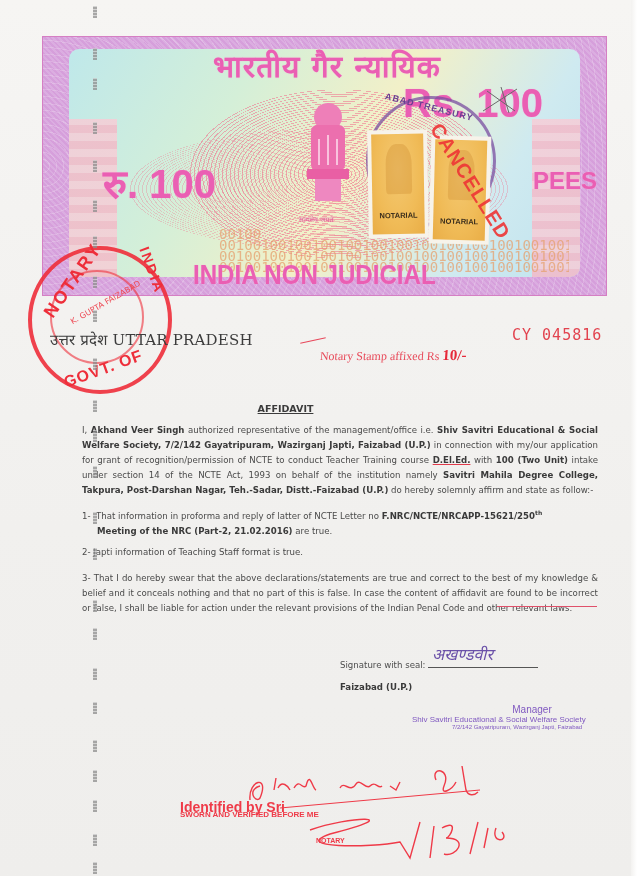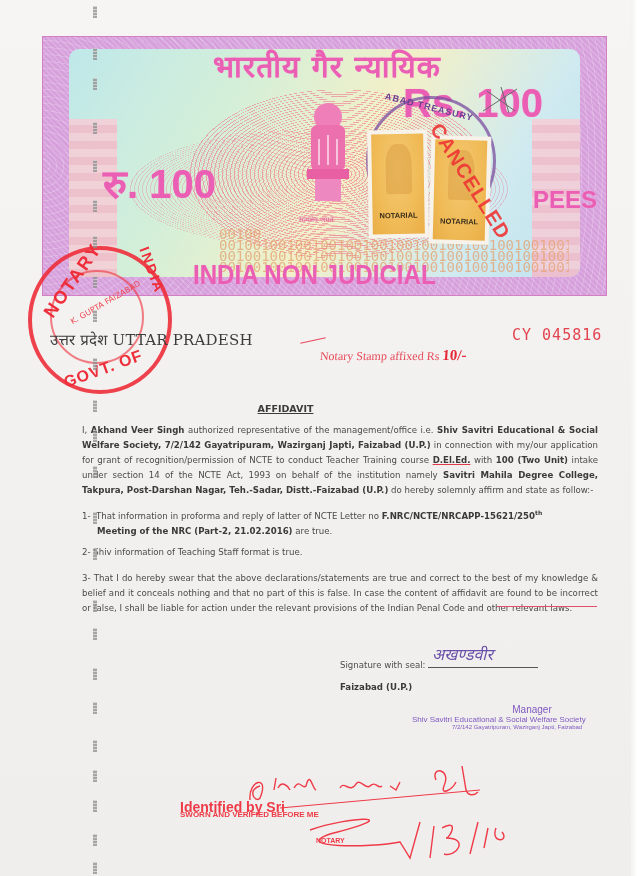--- a/index.html
+++ b/index.html
@@ -55,21 +55,21 @@
   }
   .stamp-text {
     position: absolute; color: #ea5fb3; font-weight: bold;
     font-family: "Liberation Sans", sans-serif;
     text-shadow: 0 0 1px #f7a6d6;
   }
   .hindi-title { left: 170px; top: 8px; font-size: 30px; letter-spacing: 1px; font-family: "DejaVu Sans", sans-serif; }
   .hindi-amount { left: 40px; top: 56px; font-size: 24px; font-family: "DejaVu Sans", sans-serif; }
   .rs-amount-top { left: 360px; top: 44px; font-size: 40px; }
   .rs-amount-left { left: 60px; top: 118px; font-size: 40px; }
-  .rupees-right { left: 490px; top: 130px; font-size: 24px; margin-top: 19px; }
+  .rupees-right { left: 490px; top: 130px; font-size: 24px; }
   .bharat-india { left: 180px; top: 186px; font-size: 28px; font-family: "DejaVu Sans", sans-serif; }
   .india-non-judicial { left: 150px; top: 222px; font-size: 28px; letter-spacing: 0px; transform: scaleX(0.86); transform-origin: left; }
   .emblem {
     position: absolute; left: 250px; top: 58px; width: 70px; height: 120px;
   }
   .emblem-caption { position:absolute; left: 256px; top: 178px; font-size: 7px; color: #e2579e; }
   .cross-mark { position: absolute; left: 438px; top: 48px; width: 40px; height: 30px; }
 
   
   .treasury-seal {
@@ -278,21 +278,21 @@
     <span>1-</span>&nbsp;
     <span>That information in proforma and reply of latter of NCTE Letter no </span><span class="b">F.NRC/NCTE/NRCAPP-15621/250</span><sup class="b" style="font-size:6px">th</sup>
   </div>
   <div class="indent">
     <span class="b">Meeting of the NRC (Part-2, 21.02.2016)</span><span> are true.</span>
   </div>
 </div>
 
 <div class="body-text" style="top:545px;">
   <span>2-</span>
-  <span>Shiv information of Teaching Staff format is true.</span>
+  <span>Japti information of Teaching Staff format is true.</span>
 </div>
 
 <div class="body-text para" style="top:571px;">
   <span>3-</span>
   <span>That I do hereby swear that the above declarations/statements are true and correct to the best of my knowledge &amp; belief and it conceals nothing and that no part of this is false. In case the content of affidavit are found to be incorrect or false, I shall be liable for action under the relevant provisions of the Indian Penal Code and other relevant laws.</span>
 </div>
 <div style="position:absolute; left:497px; top:606px; width:100px; height:1px; background:#e0506a;"></div>
 
 <div class="sig-block">
   <div class="sig-row">

